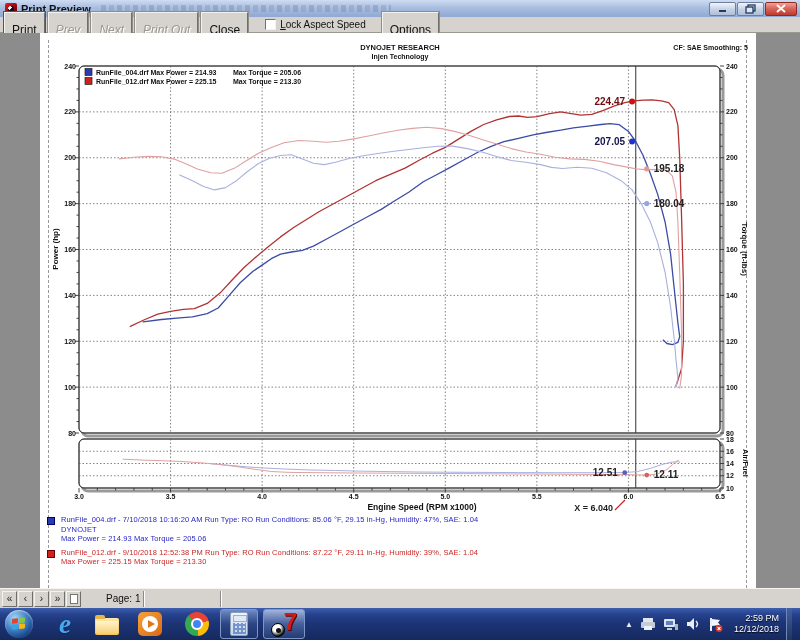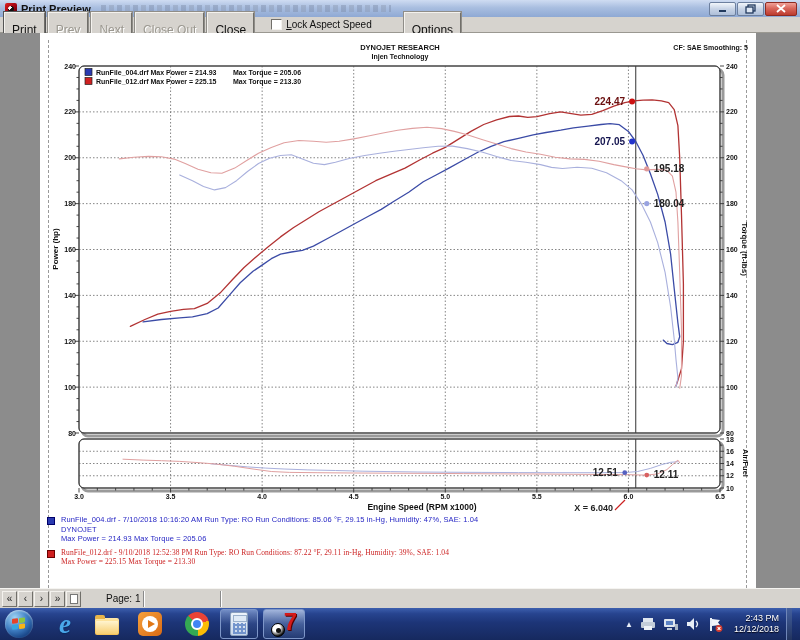--- a/index.html
+++ b/index.html
@@ -22,44 +22,44 @@
     background:linear-gradient(180deg,#f2f6fb,#c7d3e6 50%,#aebfd9); display:flex; align-items:center; justify-content:center; }
   .wbtn.close { width:32px; background:linear-gradient(180deg,#f0a198,#d9675c 45%,#bc3b2f); border-color:#8e2b22; }
   .wbtn svg { display:block; }
 
   
   .toolbar { position:absolute; left:-3px; top:17px; width:800px; height:16px; background:#d6d3ce;
     border-bottom:1px solid #9a9891; display:flex; align-items:center; padding:1px 4px; }
   .tbtn { height:13px; min-width:36px; padding:12px 7px; font-size:12px; line-height:11px; font-family:"Liberation Sans",sans-serif;
     background:#d6d3ce; border:1px solid; border-color:#f4f2ee #716f6a #716f6a #f4f2ee; outline:1px solid #8f8d88; margin-right:3px; color:#111; }
   .tbtn::first-letter { text-decoration:underline; }
-  .tbtn.disabled { color:#9b9890; text-shadow:1px 1px 0 #fff; }
+  .tbtn.disabled { color:#9b9890; text-shadow:1px 1px 0 #fff;font-style:italic; }
   .tbtn.primary { outline:1px solid #555; }
   .chk { width:11px; height:11px; background:#fff; border:1px solid; border-color:#716f6a #f4f2ee #f4f2ee #716f6a; margin:0 4px 0 14px; }
   .chklabel { font-size:10px; color:#111; }
   .chklabel::first-letter { text-decoration:underline; }
-  .opt { margin-left:32px; }
+  .opt { margin-left:16px; }
 
   
   .preview { position:absolute; left:-3px; top:33px; width:800px; height:555px; background:#8c8c8c; }
   .page { position:absolute; left:40px; top:0; width:716px; height:555px; background:#fff; }
   .margin-guide { position:absolute; top:7px; height:573px; width:0; border-left:1px dashed #9a9a9a; }
   .mg-left { left:8px; } .mg-right { left:706px; }
   svg.chart { position:absolute; left:0; top:0; }
   svg text { font-family:"Liberation Sans",sans-serif; }
 
   
   .runs { position:absolute; left:7px; top:482px; width:690px; }
   .run { display:flex; margin-bottom:4px; }
   .run .chip { width:8px; height:8px; margin:2px 0 0 0; flex:0 0 8px; }
   .run-blue .chip { background:#2a3ab0; border:1px solid #00006a; }
   .run-red .chip { background:#cf2020; border:1px solid #6a0000; }
   .run .lines { margin-left:6px; font-size:7.5px; line-height:9.5px; letter-spacing:.1px; }
   .run-blue .lines { color:#2626c4; }
-  .run-red .lines { color:#cc2424;font-family:Liberation Serif, serif; }
+  .run-red .lines { color:#cc2424; }
 
   
   .statusbar { position:absolute; left:-3px; top:588px; width:800px; height:20px; background:#d6d3ce;
     border-top:1px solid #f5f4f1; display:flex; align-items:center; padding:0 2px; }
   .sbtn { width:15px; height:16px; font-size:10px; line-height:13px; text-align:center; color:#222;
     background:#d6d3ce; border:1px solid; border-color:#f4f2ee #716f6a #716f6a #f4f2ee; margin-right:1px; }
   .sbtn .doc { display:block; width:8px; height:10px; margin:2px auto; background:#fff; border:1px solid #777; }
   .pagelabel { font-size:10px; color:#111; margin-left:24px; }
   .sep { width:2px; height:16px; border-left:1px solid #8a8a8a; border-right:1px solid #fff; position:absolute; }
   .sep1 { left:143px; } .sep2 { left:220px; }
@@ -136,21 +136,21 @@
           <path d="M1 1 L9 8 M9 1 L1 8" stroke="#fff" stroke-width="1.8"></path>
         </svg>
       </div>
     </div>
   </div>
 
   <div class="toolbar">
     <button class="tbtn primary">Print</button>
     <button class="tbtn disabled">Prev</button>
     <button class="tbtn disabled">Next</button>
-    <button class="tbtn disabled">Close Out</button>
+    <button class="tbtn disabled">Print Out</button>
     <button class="tbtn">Close</button>
     <div class="chk"></div>
     <span class="chklabel">Lock Aspect Speed</span>
     <button class="tbtn opt">Options</button>
   </div>
 
   <div class="preview">
     <div class="page">
       <div class="margin-guide mg-left"></div>
       <div class="margin-guide mg-right"></div>
@@ -476,18 +476,18 @@
       <polygon points="1,5 4,5 8,1 8,13 4,9 1,9" fill="#e8eef6"></polygon>
       <path d="M10 4 Q13 7 10 10" stroke="#e8eef6" stroke-width="1.4" fill="none"></path>
     </svg>
     <svg width="15" height="15">
       <rect x="2" y="1" width="2" height="13" fill="#e8eef6"></rect>
       <path d="M4 2 L12 3 L10 5.5 L12 8 L4 9 Z" fill="#f2f5fa"></path>
       <circle cx="11" cy="11.5" r="3.4" fill="#d23b2f"></circle>
       <path d="M9.6 10.1 L12.4 12.9 M12.4 10.1 L9.6 12.9" stroke="#fff" stroke-width="1.1"></path>
     </svg>
     <div class="clock">
-      <div>2:43 PM</div>
+      <div>2:59 PM</div>
       <div>12/12/2018</div>
     </div>
     <div class="show-desktop"></div>
   </div>
 </div>
 
 </body></html>

